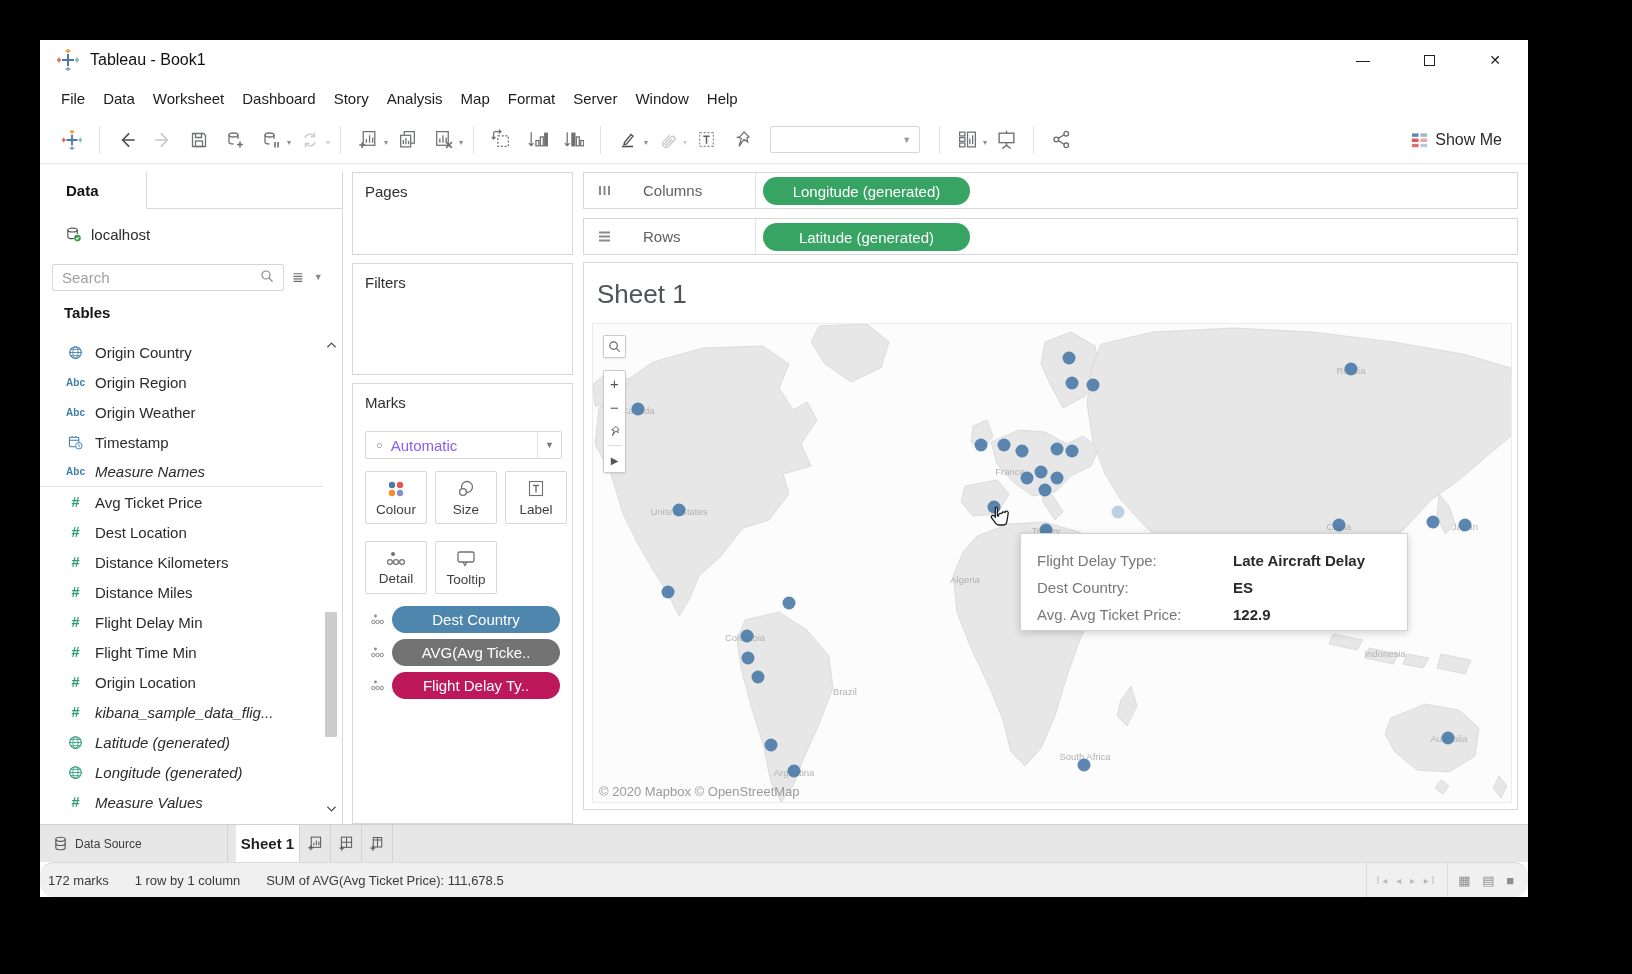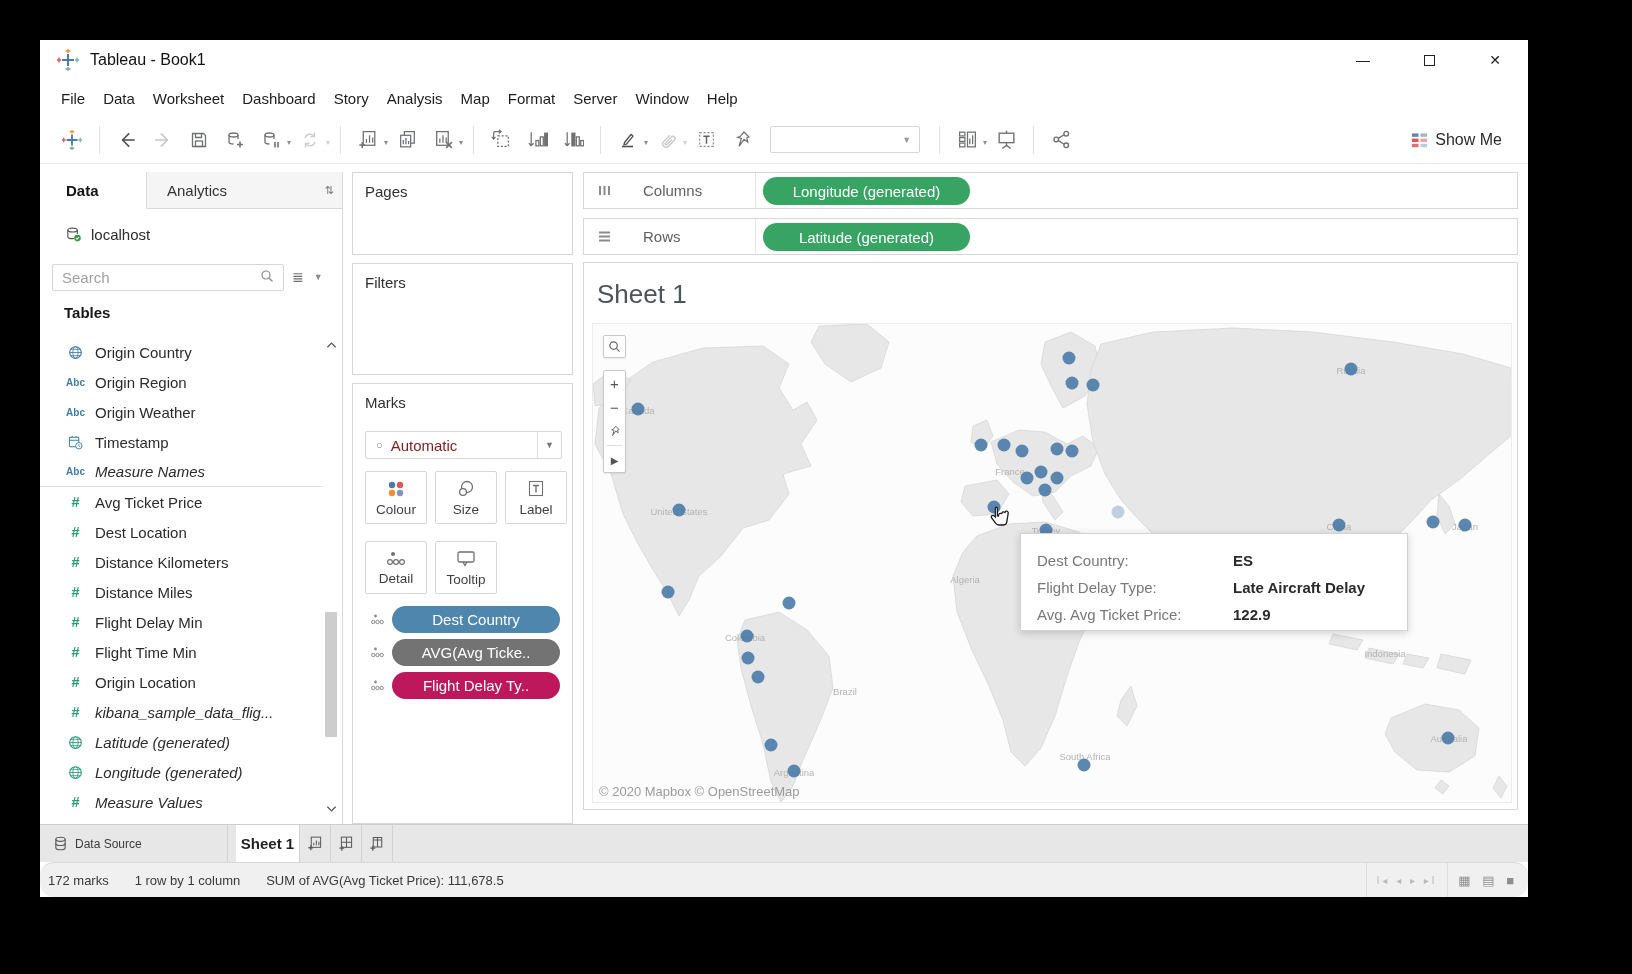--- a/index.html
+++ b/index.html
@@ -55,21 +55,21 @@
   .side-scroll{position:absolute;right:3px;top:165px;width:16px;height:480px;}
   .ss-arrow{position:absolute;left:0;width:16px;height:16px;display:flex;align-items:center;justify-content:center;}
   .ss-thumb{position:absolute;left:2px;width:12px;background:#cdcdcd;border-radius:1px;}
 
   
   .cards-col{position:absolute;left:312px;top:132px;width:221px;height:652px;}
   .card{position:absolute;left:0;width:221px;background:#fff;border:1px solid #d7d7d7;}
   .card .card-title{font-size:15px;color:#2f2f2f;margin:10px 0 0 12px;}
   .marks-dd{position:absolute;left:12px;top:47px;width:197px;height:28px;border:1px solid #d7d7d7;border-radius:2px;display:flex;align-items:center;}
   .marks-dd .circle-glyph{color:#777;font-size:11px;margin:0 8px 0 10px;}
-  .marks-dd .dd-label{font-size:15px;color:#7f1d1d;flex:1;}
+  .marks-dd .dd-label{font-size:15px;color:#8b5cf6;flex:1;}
   .marks-dd .dd-caret{width:24px;height:100%;border-left:1px solid #e2e2e2;display:flex;align-items:center;justify-content:center;color:#777;font-size:9px;}
   .mark-btn{position:absolute;width:62px;height:53px;border:1px solid #d7d7d7;border-radius:2px;background:#fff;display:flex;flex-direction:column;align-items:center;justify-content:center;}
   .mark-btn .mb-label{font-size:13.5px;color:#3f3f3f;margin-top:3px;}
   .marks-pills{position:absolute;left:0;top:222px;width:100%;}
   .pill-row{display:flex;align-items:center;height:27px;margin:0 0 6px 18px;}
   .pill{height:27px;width:168px;border-radius:13.5px;margin-left:8px;display:flex;align-items:center;justify-content:center;
     color:#fff;font-size:15px;white-space:nowrap;}
 
   
   .shelf{position:absolute;left:543px;width:935px;height:37px;border:1px solid #d7d7d7;background:#fff;display:flex;align-items:center;}
@@ -325,24 +325,20 @@
       </svg>
       <span>Show Me</span>
     </span>
   </div>
 
   <div class="sidebar">
     <div class="side-tabs">
       <div class="tab-data">
           <span>Data</span>
         </div>
-      <div class="tab-analytics">
-        <span>Analytics</span>
-        <span class="tab-sort">⇅</span>
-      </div>
     </div>
     <div class="connection">
       <svg width="17" height="17" viewBox="0 0 18 18" fill="none" stroke="#555" stroke-width="1.2">
         <ellipse cx="8" cy="4.3" rx="5" ry="2.1"></ellipse>
           <path d="M3 4.3v7c0 1.2 2.2 2.1 5 2.1.5 0 1-.03 1.5-.1"></path>
           <path d="M13 4.3V8.6"></path>
         <circle cx="13.2" cy="12.8" r="3.5" fill="#3a9a44" stroke="none"></circle>
           <path d="M11.6 12.8l1.2 1.2 2-2.2" stroke="#fff" stroke-width="1.1"></path>
       </svg>
       <span>localhost</span>
@@ -693,26 +689,26 @@
       <span class="attribution">© 2020 Mapbox © OpenStreetMap</span>
 
       <svg class="cursor" style="left:392px;top:180px" width="28" height="28" viewBox="0 0 24 24">
         <path d="M9.2 2.6c.8 0 1.4.6 1.4 1.4v6.2l.9.1.3-1.2c.2-.8 1-1.3 1.7-1.1l.8.2.3-.6c.3-.6 1-.9 1.7-.7l.8.3.2-.4c.3-.6 1.1-.9 1.7-.6.6.3 1 .9.9 1.6l-1.2 7.6c-.2 1.5-1.5 2.6-3 2.6h-4c-1 0-1.9-.5-2.5-1.3L5.7 12c-.4-.6-.3-1.4.2-1.9.5-.4 1.4-.4 1.9.1l1 1V4c0-.8.6-1.4 1.4-1.4z" fill="#fff" stroke="#1a1a1a" stroke-width="1.1"></path>
       </svg>
     </div>
   </div>
 
   <div class="vtooltip" id="vtooltip">
       <div class="tt-row">
+        <span class="tt-label">Flight Delay Type:</span>
+        <span class="tt-value">Late Aircraft Delay</span>
+      </div>
+      <div class="tt-row">
         <span class="tt-label">Dest Country:</span>
         <span class="tt-value">ES</span>
-      </div>
-      <div class="tt-row">
-        <span class="tt-label">Flight Delay Type:</span>
-        <span class="tt-value">Late Aircraft Delay</span>
       </div>
       <div class="tt-row">
         <span class="tt-label">Avg. Avg Ticket Price:</span>
         <span class="tt-value">122.9</span>
       </div>
     </div>
 
   <div class="tabbar">
     <div class="ds-tab">
       <svg width="13" height="15" viewBox="0 0 14 16" fill="none" stroke="#555" stroke-width="1.2">

